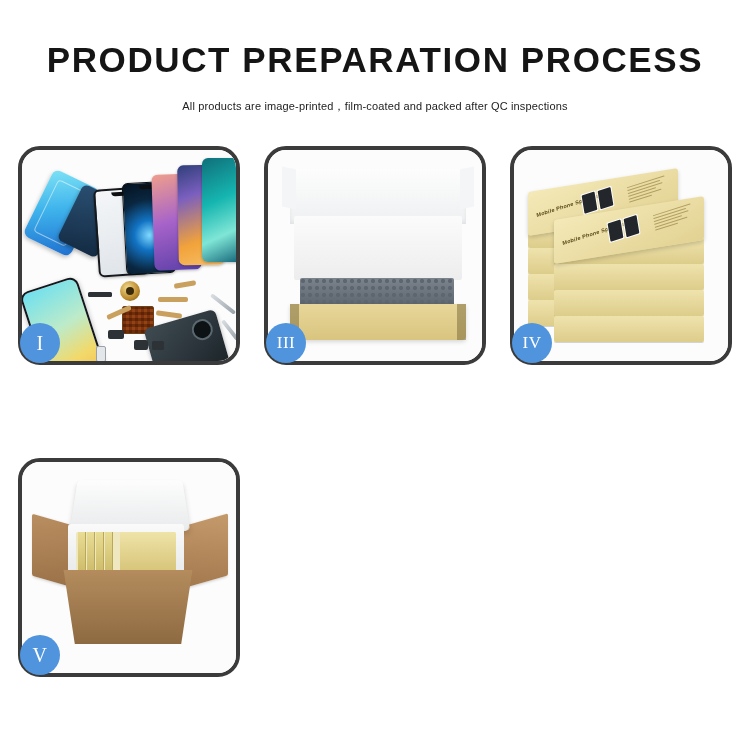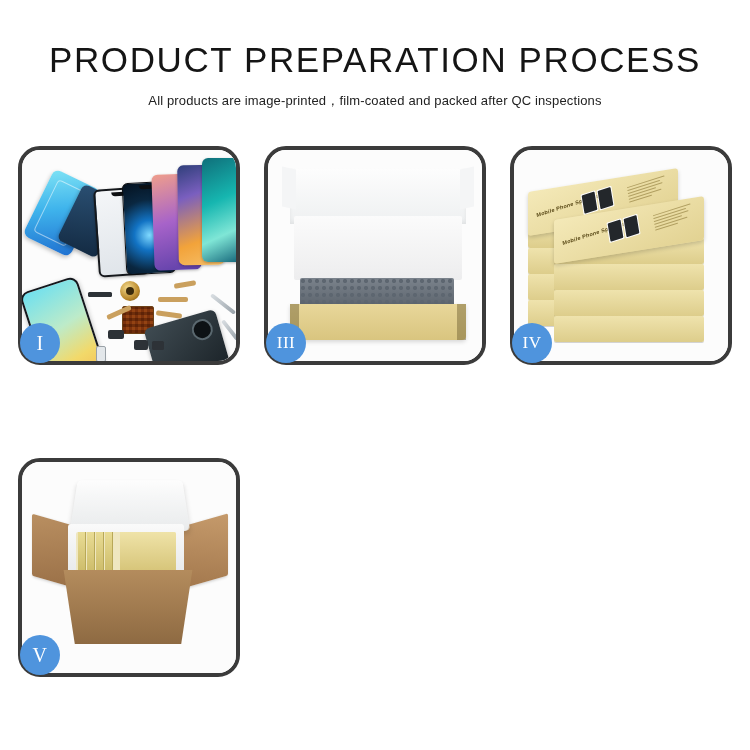--- a/index.html
+++ b/index.html
@@ -5,25 +5,25 @@
   html,body{margin:0;padding:0;}
   body{
     width:750px;height:750px;overflow:hidden;background:#ffffff;
     font-family:"Liberation Sans",sans-serif;color:#111;
   }
   .page{position:relative;width:750px;height:750px;}
 
   
   .header{padding-top:42px;text-align:center;}
   .title{
-    font-size:35px;letter-spacing:1.6px;font-weight:400;color:#151515;
+    font-size:35px;letter-spacing:1.6px;font-weight:700;color:#151515;
     font-family:"Liberation Sans",sans-serif;line-height:1.05;
   }
   .subtitle{
-    margin-top:13px;font-size:13px;color:#222;letter-spacing:.15px;
+    margin-top:20px;font-size:11px;color:#222;letter-spacing:.15px;
     font-family:"Liberation Sans",sans-serif;
   }
 
   
   .grid{
     position:absolute;left:18px;top:146px;
     width:720px;display:grid;
     grid-template-columns:222px 222px 222px;
     grid-template-rows:219px 219px;
     column-gap:24px;row-gap:93px;

